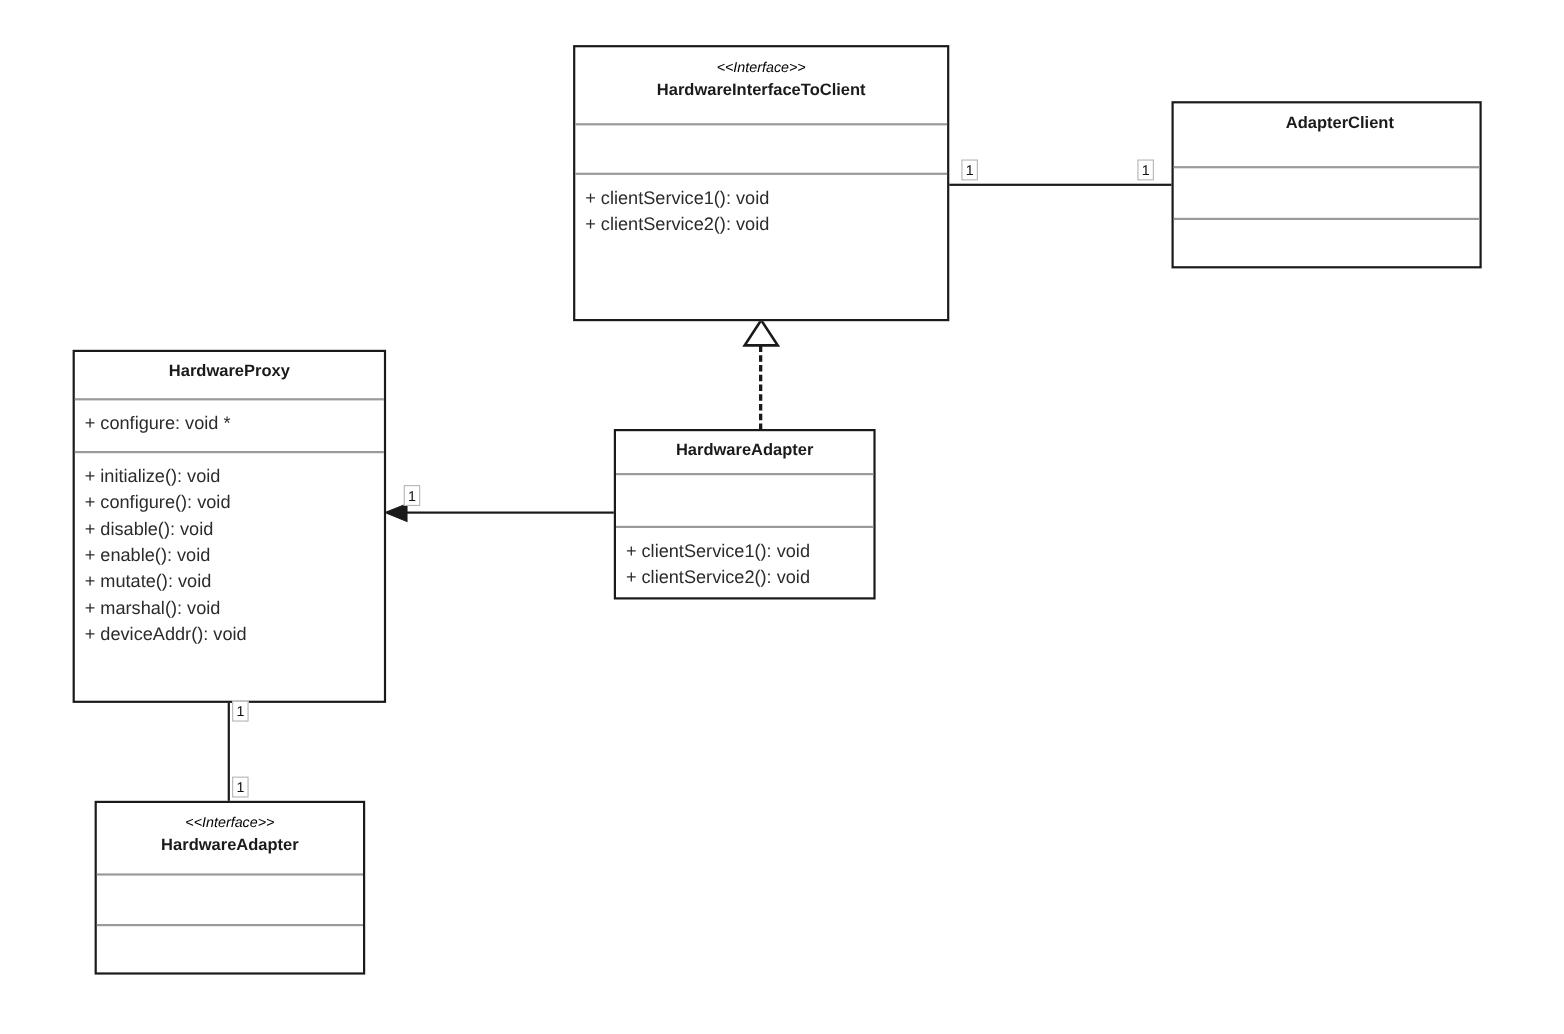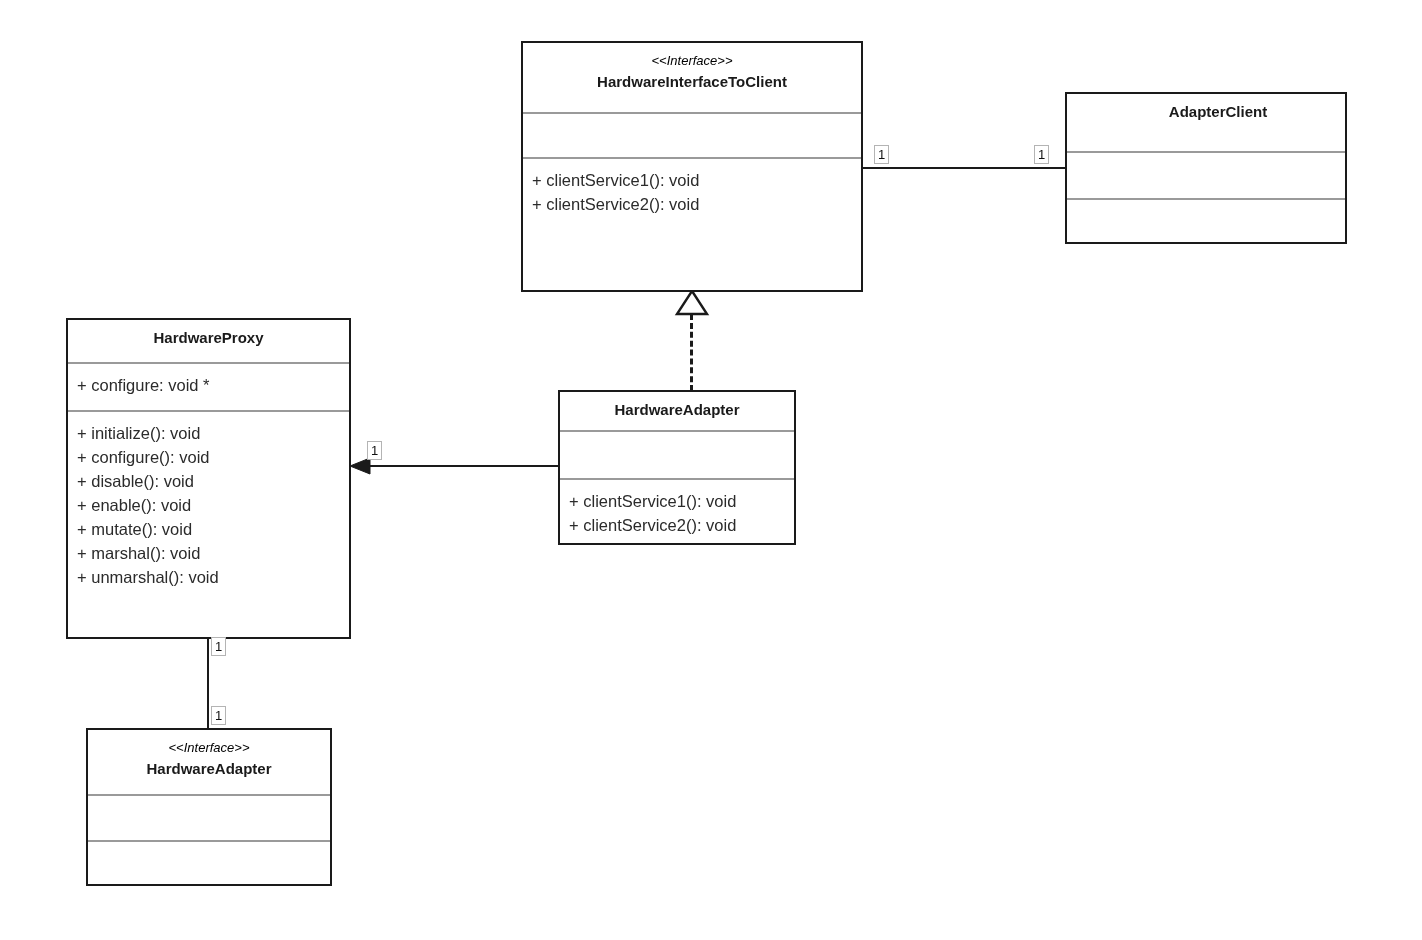--- a/index.html
+++ b/index.html
@@ -163,21 +163,21 @@
     <div class="uml-compartment uml-members" style="height:48px;">
       <div class="uml-member">+ configure: void *</div>
     </div>
     <div class="uml-compartment uml-members" style="height:227px;">
       <div class="uml-member">+ initialize(): void</div>
       <div class="uml-member">+ configure(): void</div>
       <div class="uml-member">+ disable(): void</div>
       <div class="uml-member">+ enable(): void</div>
       <div class="uml-member">+ mutate(): void</div>
       <div class="uml-member">+ marshal(): void</div>
-      <div class="uml-member">+ unmarshal(): void</div>
+      <div class="uml-member">+ deviceAddr(): void</div>
     </div>
   </div>
 
   <div class="uml-class" style="left:558px; top:390px; width:238px; height:155px;">
     <div class="uml-compartment uml-header" style="height:38px;">
       <div class="uml-classname">HardwareAdapter</div>
     </div>
     <div class="uml-compartment uml-members empty" style="height:48px;"></div>
     <div class="uml-compartment uml-members" style="height:65px;">
       <div class="uml-member">+ clientService1(): void</div>

